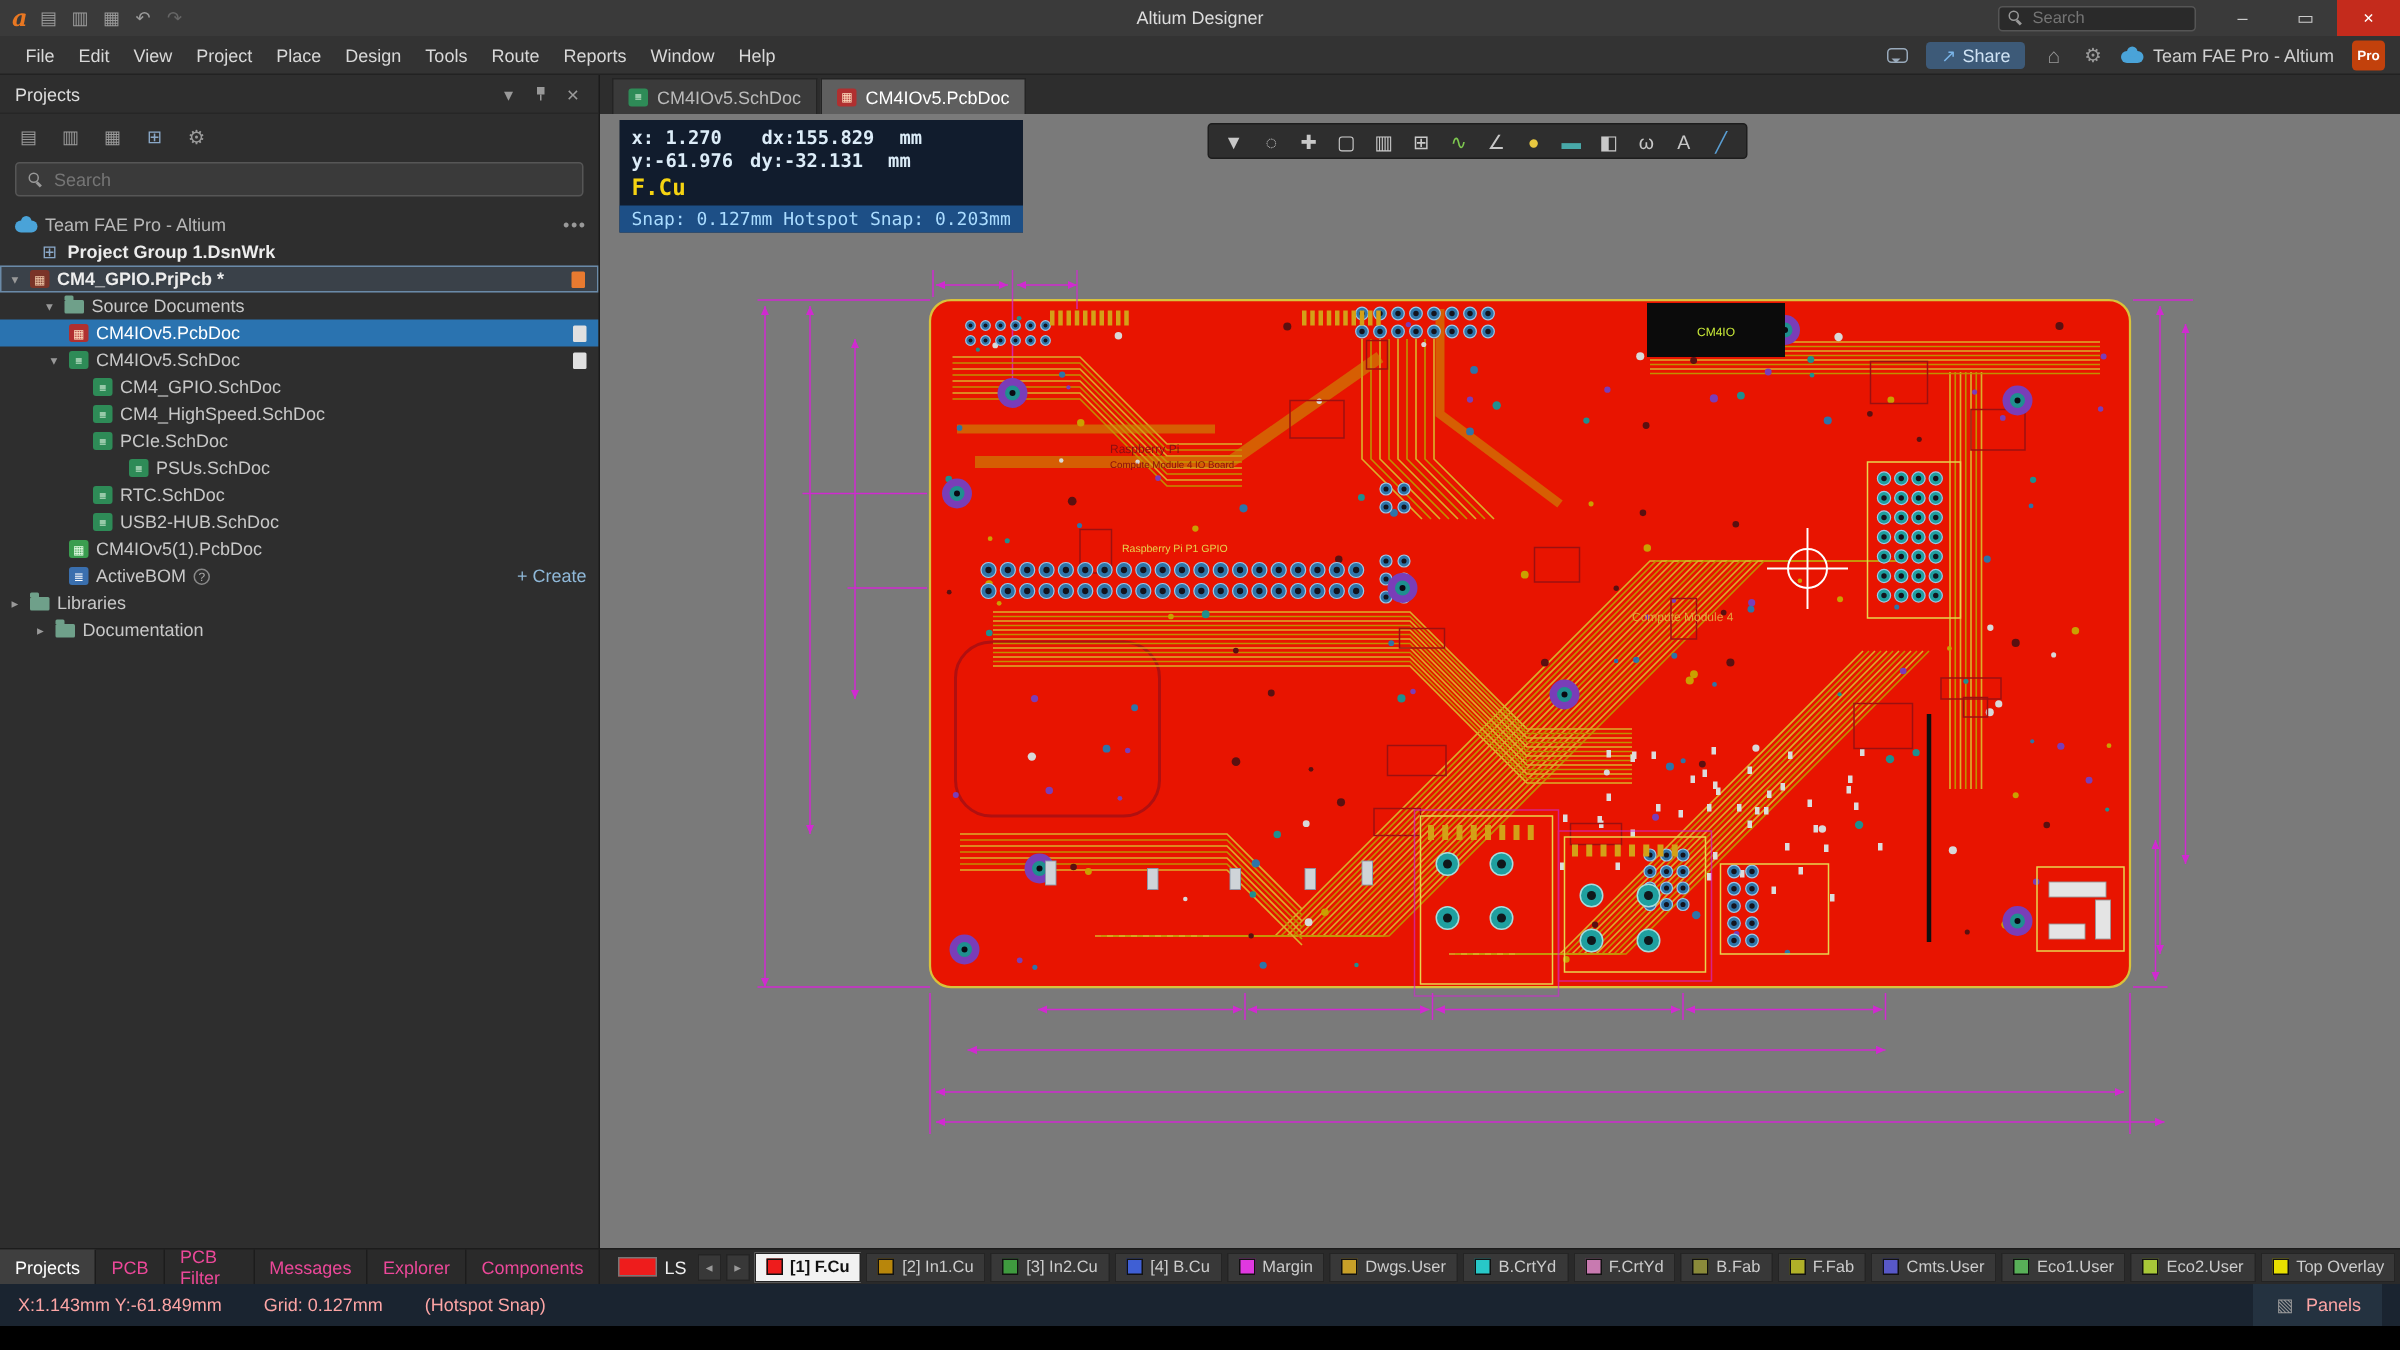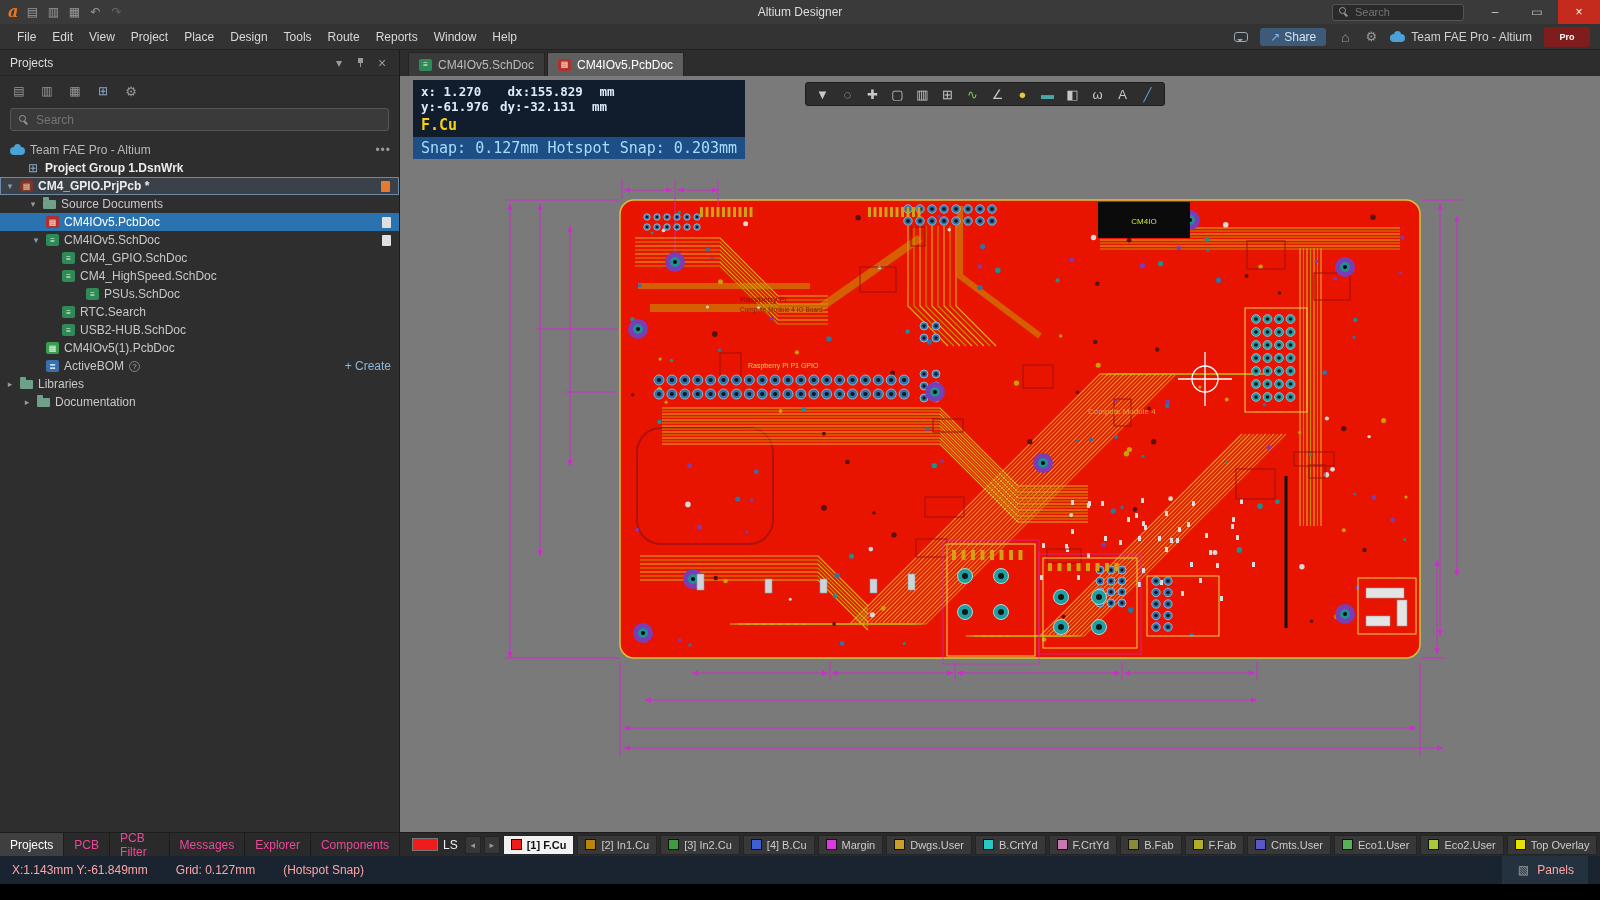--- a/index.html
+++ b/index.html
@@ -28,21 +28,21 @@
   .menubar{height:26px;background:#333;display:flex;align-items:center;padding:0 10px;gap:2px;border-bottom:1px solid #222}
   .menu-item{padding:3px 7px;color:#d8d8d8}
   .menu-right{margin-left:auto;display:flex;align-items:center;gap:12px}
   .bubble{width:14px;height:10px;border:1.5px solid #9ab;border-radius:3px;position:relative;display:inline-block}
   .bubble::after{content:"";position:absolute;left:2px;bottom:-4px;border:3px solid transparent;border-top-color:#9ab}
   .share-btn{display:flex;align-items:center;gap:4px;background:#3d5a78;color:#cfe2f3;padding:2px 10px;border-radius:3px}
   .share-arrow{color:#7ab4e8}
   .account{display:flex;align-items:center;gap:6px;color:#d0d0d0}
   .cloud-icon{width:15px;height:8px;background:#4aa3d8;border-radius:4px;position:relative;display:inline-block;margin-top:2px}
   .cloud-icon::before{content:"";position:absolute;width:7px;height:7px;background:#4aa3d8;border-radius:50%;top:-3px;left:4px}
-  .pro-badge{width:46px;height:20px;border-radius:3px;background:#7f1d1d;color:#fff;font-size:9px;font-weight:bold;display:flex;align-items:center;justify-content:center}
+  .pro-badge{width:22px;height:20px;border-radius:3px;background:#c2410c;color:#fff;font-size:9px;font-weight:bold;display:flex;align-items:center;justify-content:center}
   
   .main{display:flex;height:782px}
   .sidebar{width:400px;background:#2e2e2e;border-right:1px solid #1b1b1b;display:flex;flex-direction:column}
   .panel-header{height:26px;display:flex;align-items:center;padding:0 10px;color:#ddd;border-bottom:1px solid #262626}
   .ph-icons{margin-left:auto;display:flex;gap:10px;color:#999;align-items:center}
   .pin-icon{width:9px;height:10px;position:relative;display:inline-block}
   .pin-icon::before{content:"";position:absolute;left:2px;top:0;width:5px;height:5px;background:#999}
   .pin-icon::after{content:"";position:absolute;left:4px;top:5px;width:1px;height:4px;background:#999}
   .panel-toolbar{height:30px;display:flex;align-items:center;gap:14px;padding:0 12px;color:#a8a8a8}
   .search-row{padding:2px 10px 6px 10px}
@@ -72,21 +72,21 @@
   .workarea{flex:1;display:flex;flex-direction:column;background:#2d2d2d;min-width:0}
   .doc-tabs{height:26px;display:flex;align-items:flex-end;background:#2d2d2d;padding-left:8px;gap:2px}
   .doc-tab{display:flex;align-items:center;gap:6px;height:24px;padding:0 10px;background:#3a3a3a;color:#bbb;border:1px solid #242424;border-bottom:none}
   .doc-tab.active{background:#5f5f5f;color:#fff}
   .canvas{position:relative;flex:1;background:#7a7a7a;overflow:hidden}
   .canvas svg{position:absolute;left:0;top:0}
   .hud{position:absolute;left:13px;top:4px;background:rgba(8,20,38,.92);padding:4px 8px 0 8px;font-family:"DejaVu Sans Mono",monospace;color:#dcecf8;font-size:12.5px;font-weight:bold;z-index:5;min-width:206px}
   .hud .hv{display:inline-block;width:64px}
   .hud .hdx{display:inline-block;width:92px}
   .hud .layer{color:#f5d312;font-size:15px;padding:2px 0 3px 0}
-  .hud .snap{background:#1d4f86;color:#aadcff;font-size:15px;margin:0 -8px;padding:2px 8px;font-weight:normal}
+  .hud .snap{background:#1d4f86;color:#aadcff;font-size:12px;margin:0 -8px;padding:2px 8px;font-weight:normal}
   .float-toolbar{position:absolute;left:405px;top:6px;height:24px;background:#2e2e2e;border:1px solid #1d1d1d;border-radius:3px;display:flex;align-items:center;padding:0 4px;z-index:5}
   .ft-icon{width:25px;text-align:center;font-size:13px;color:#c8c8c8}
   
   .bottom-strip{height:24px;display:flex;background:#2a2a2a;border-top:1px solid #1c1c1c;align-items:stretch}
   .side-tabs{width:400px;display:flex;flex:none}
   .side-tab{padding:0 10px;display:flex;align-items:center;color:#ec4899;border-right:1px solid #1c1c1c}
   .side-tab.active{background:#3f3f3f;color:#fff}
   .layer-area{flex:1;display:flex;align-items:center;padding-left:8px;gap:3px;overflow:hidden}
   .ls-chip{display:flex;align-items:center;gap:5px;padding:0 4px;color:#eee}
   .ls-sw{width:26px;height:13px;background:#ee1c1c;border:1px solid #777;display:inline-block}
@@ -206,27 +206,31 @@
         <span class="right-flex doc-state"></span>
       </div>
       <div class="tree-row" style="padding-left:62px">
         <span class="fic sch-icon"></span>
         <span>CM4_GPIO.SchDoc</span>
       </div>
       <div class="tree-row" style="padding-left:62px">
         <span class="fic sch-icon"></span>
         <span>CM4_HighSpeed.SchDoc</span>
       </div>
+      <div class="tree-row" style="padding-left:62px">
+        <span class="fic sch-icon"></span>
+        <span>PCIe.SchDoc</span>
+      </div>
       <div class="tree-row" style="padding-left:86px">
         <span class="fic sch-icon"></span>
         <span>PSUs.SchDoc</span>
       </div>
       <div class="tree-row" style="padding-left:62px">
         <span class="fic sch-icon"></span>
-        <span>RTC.Search</span>
+        <span>RTC.SchDoc</span>
       </div>
       <div class="tree-row" style="padding-left:62px">
         <span class="fic sch-icon"></span>
         <span>USB2-HUB.SchDoc</span>
       </div>
       <div class="tree-row" style="padding-left:46px">
         <span class="fic pcb2-icon"></span>
         <span>CM4IOv5(1).PcbDoc</span>
       </div>
       <div class="tree-row" style="padding-left:46px">

